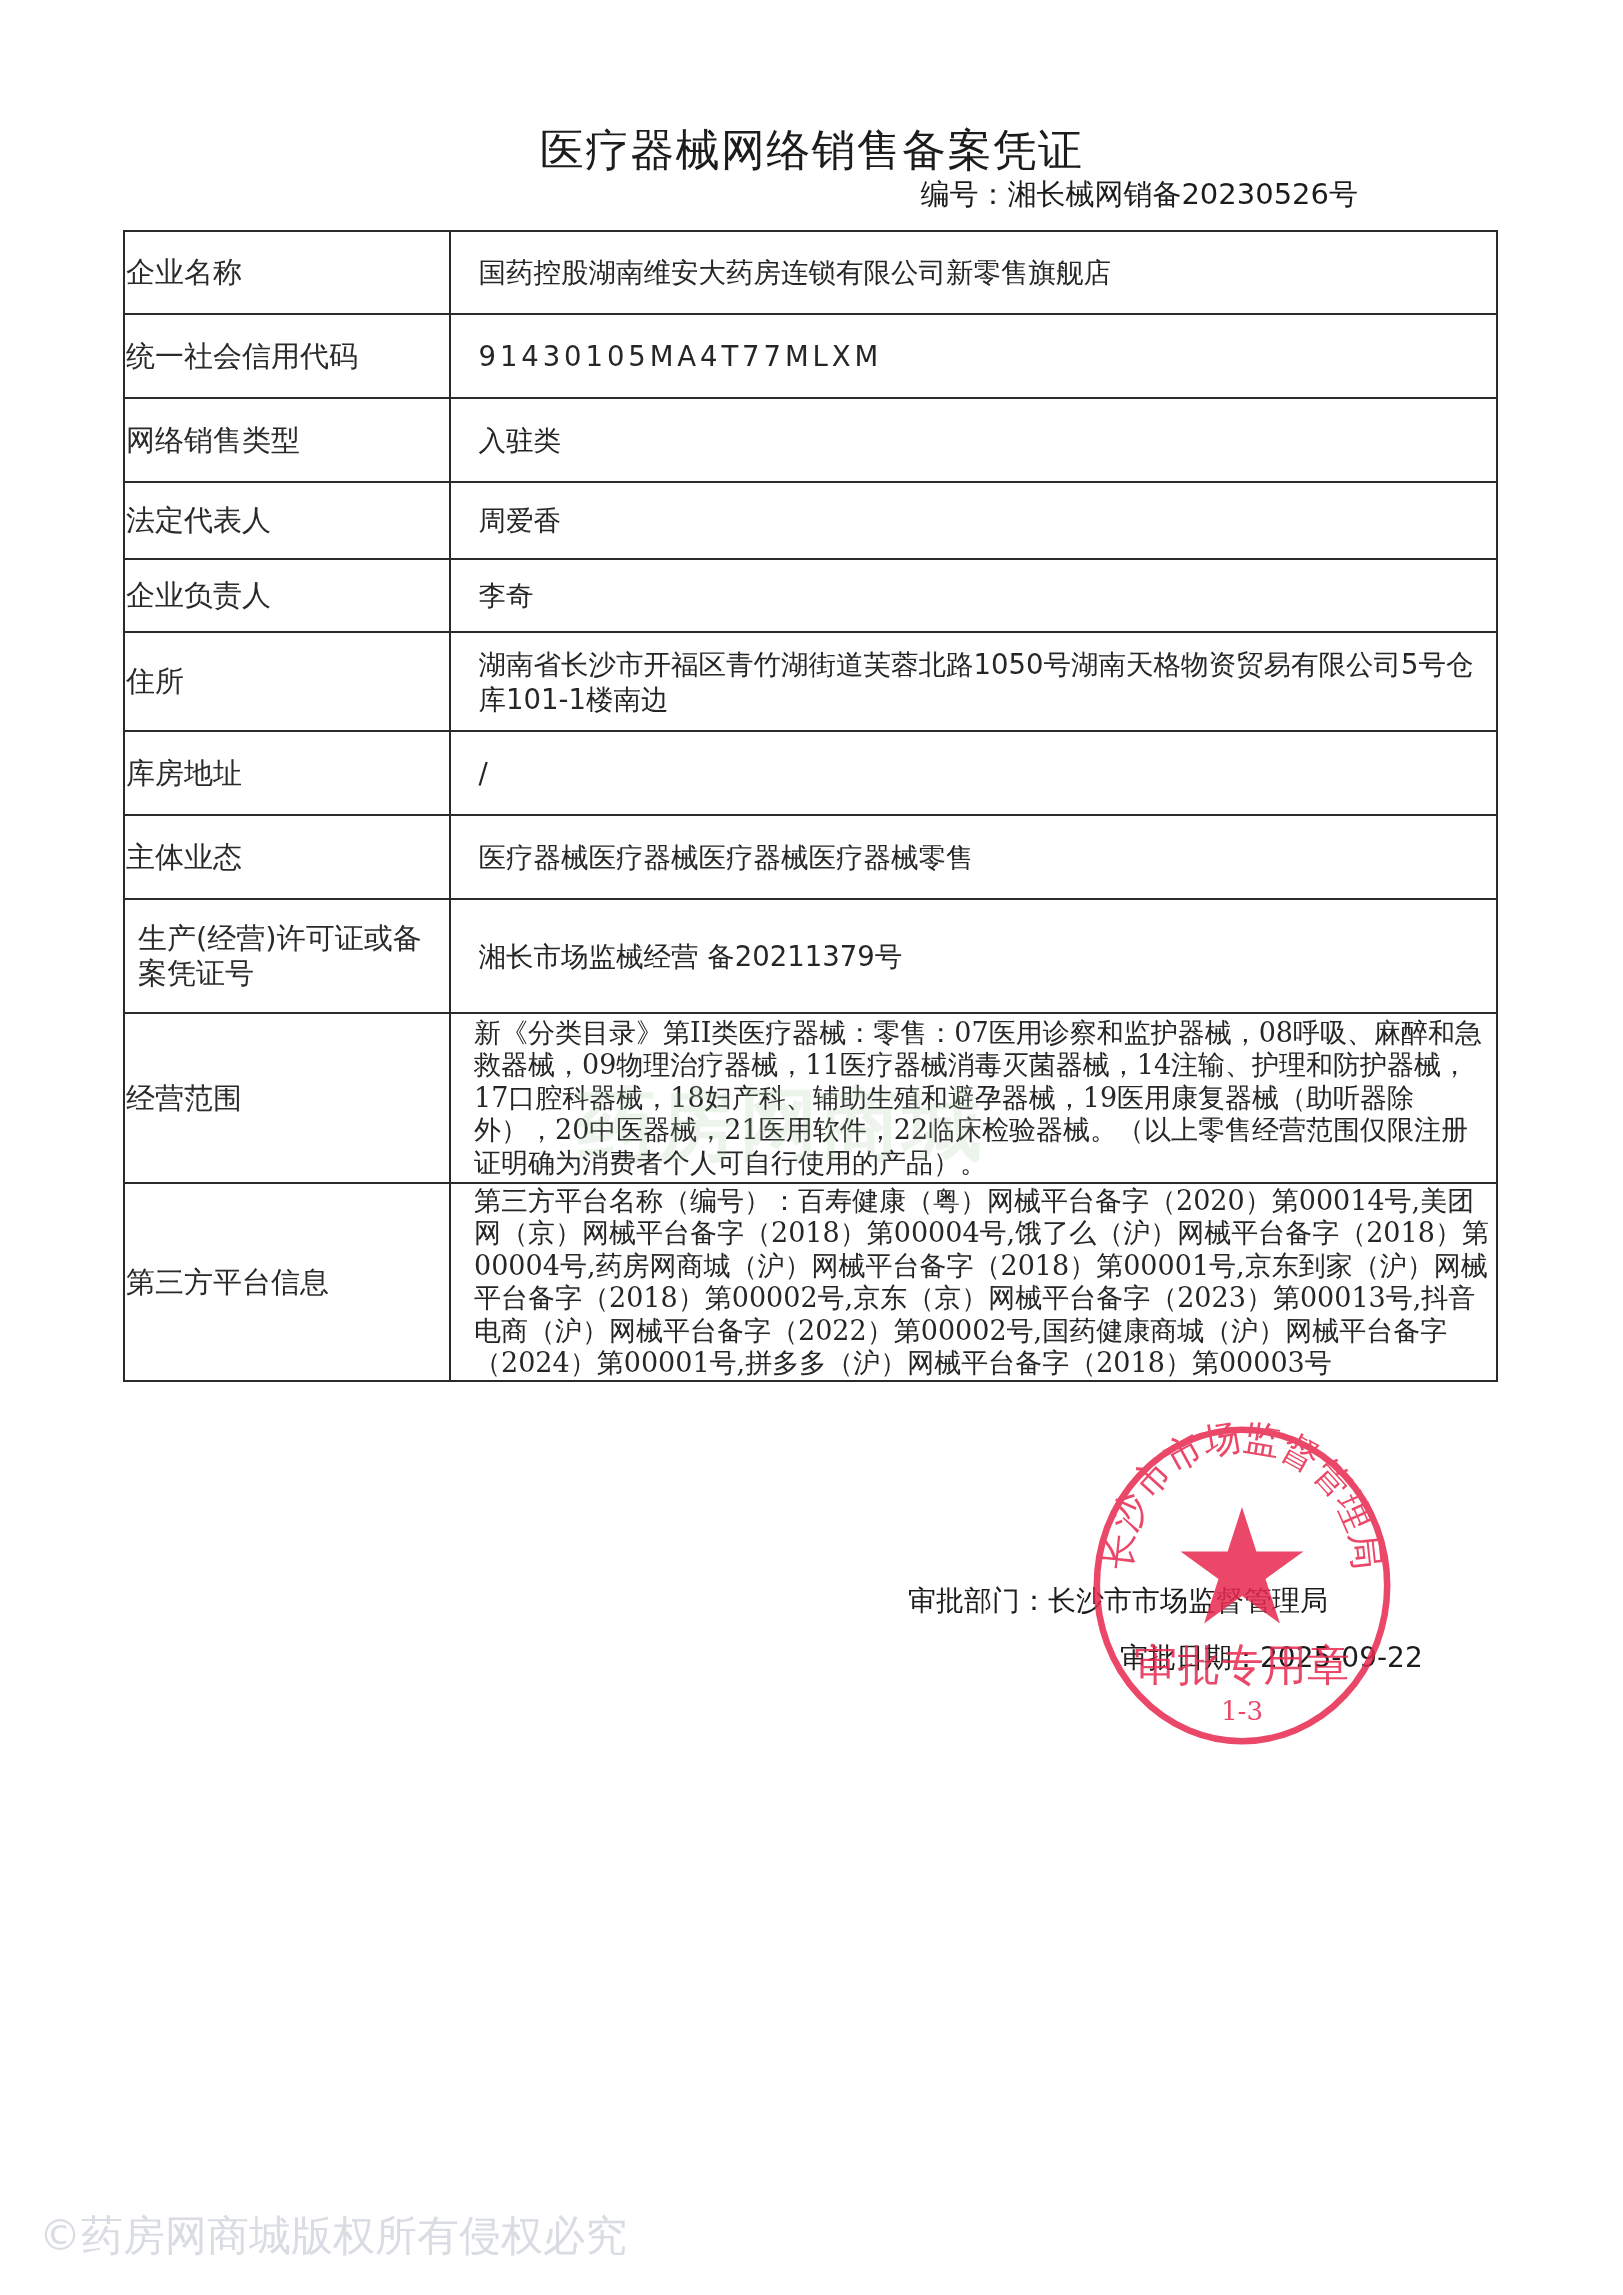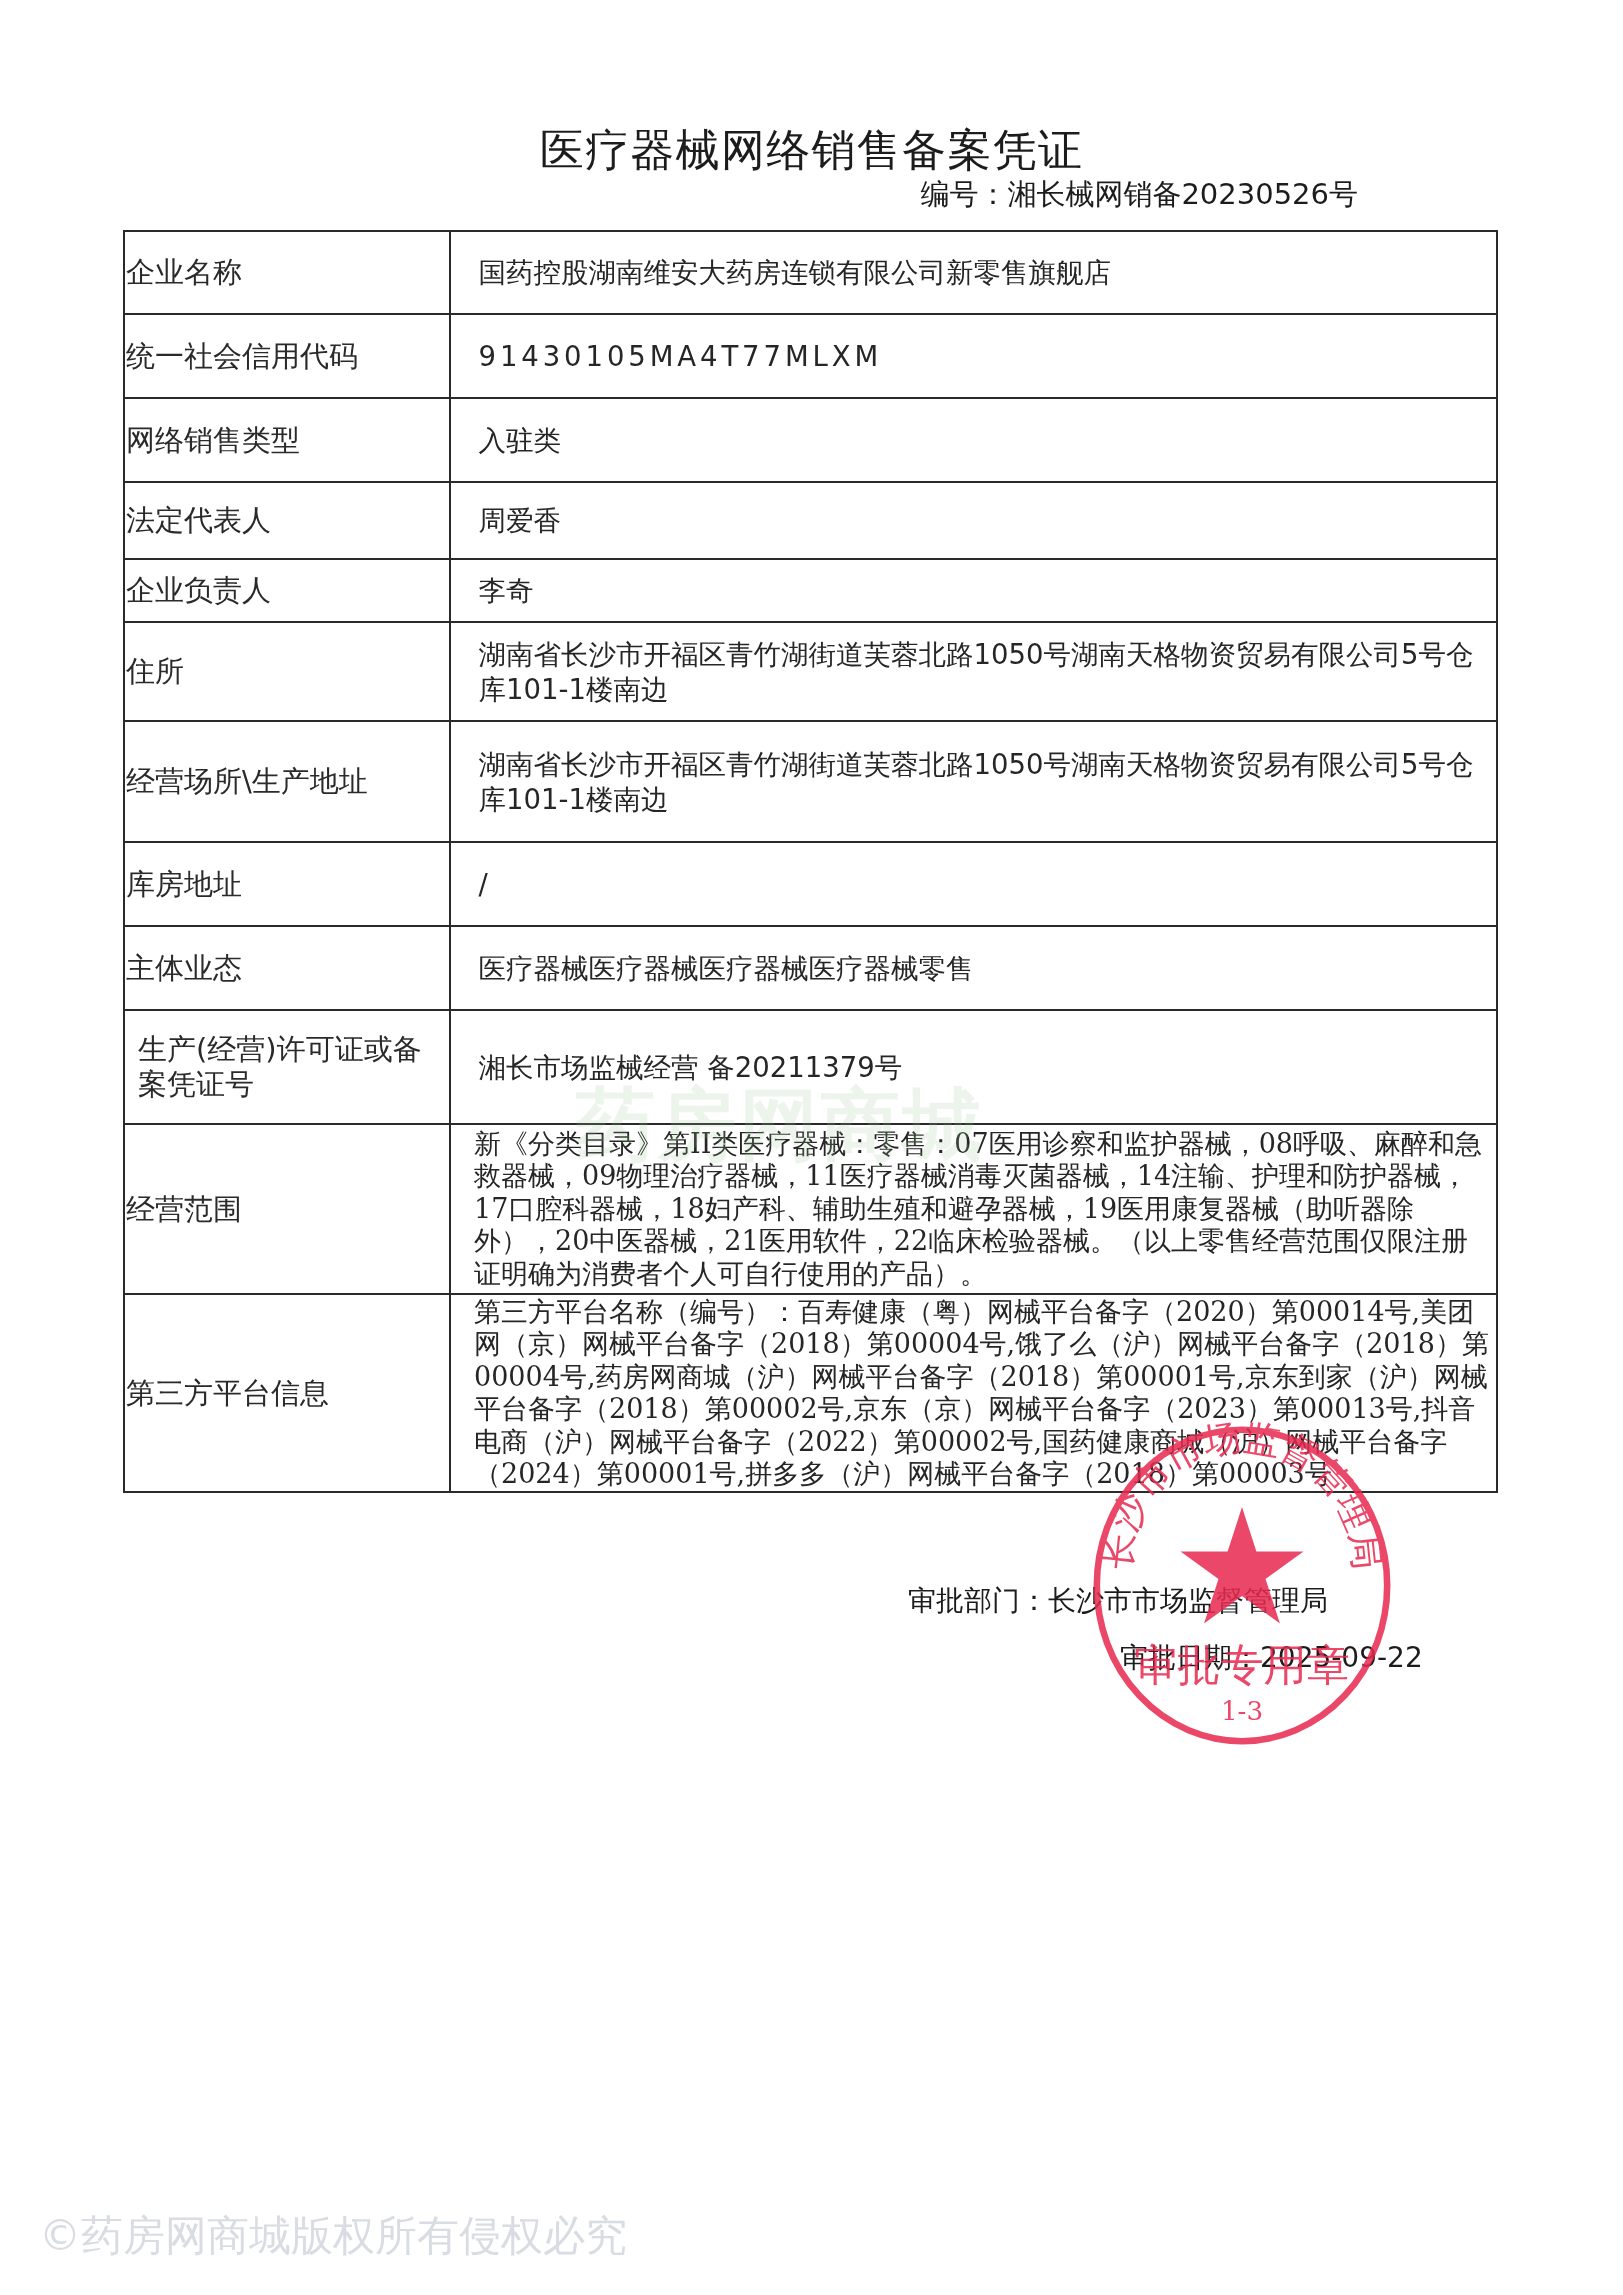--- a/index.html
+++ b/index.html
@@ -83,30 +83,26 @@
     <td class="val code">91430105MA4T77MLXM</td>
   </tr>
   <tr style="height:84px">
     <td class="lbl">网络销售类型</td>
     <td class="val">入驻类</td>
   </tr>
   <tr style="height:77px">
     <td class="lbl">法定代表人</td>
     <td class="val">周爱香</td>
   </tr>
-  <tr style="height:63px">
+  <tr style="height:73px">
     <td class="lbl">企业负责人</td>
     <td class="val">李奇</td>
   </tr>
   <tr style="height:99px">
     <td class="lbl">住所</td>
-    <td class="val">湖南省长沙市开福区青竹湖街道芙蓉北路1050号湖南天格物资贸易有限公司5号仓库101-1楼南边</td>
-  </tr>
-  <tr style="height:121px">
-    <td class="lbl">经营场所\生产地址</td>
     <td class="val">湖南省长沙市开福区青竹湖街道芙蓉北路1050号湖南天格物资贸易有限公司5号仓库101-1楼南边</td>
   </tr>
   <tr style="height:84px">
     <td class="lbl">库房地址</td>
     <td class="val">/</td>
   </tr>
   <tr style="height:84px">
     <td class="lbl">主体业态</td>
     <td class="val">医疗器械医疗器械医疗器械医疗器械零售</td>
   </tr>

